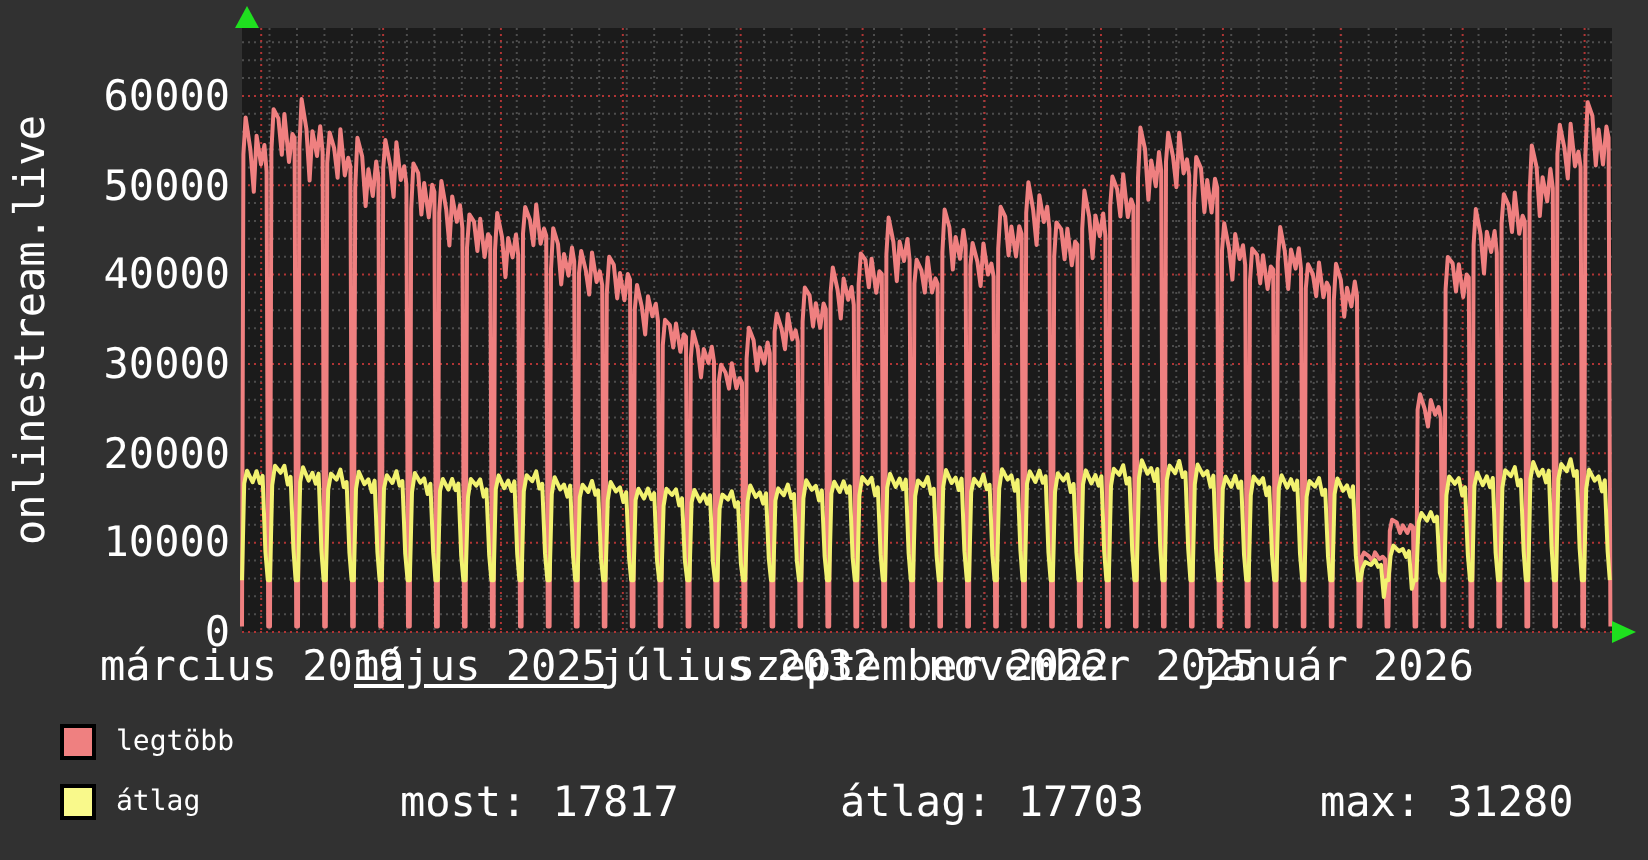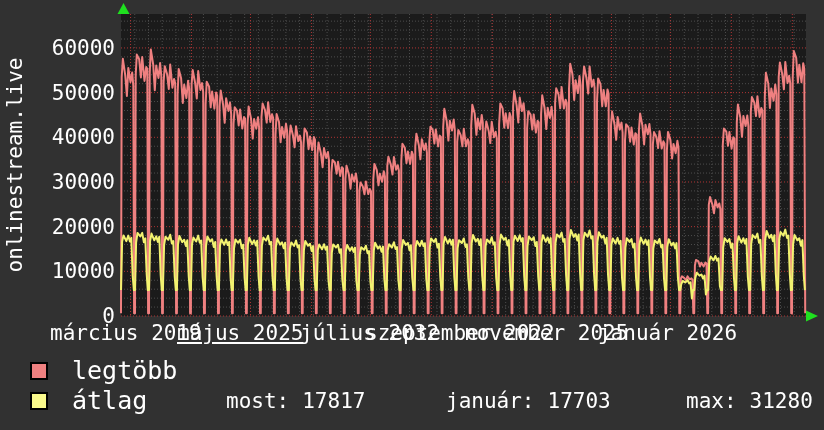--- a/index.html
+++ b/index.html
@@ -19,24 +19,24 @@
     position:absolute;right:709px;width:120px;text-align:right;
     font-size:21px;line-height:24px;white-space:nowrap;
   }
   .xlabel{
     position:absolute;top:321px;font-size:21px;line-height:24px;white-space:nowrap;
   }
   .swatch{
     position:absolute;left:30px;width:14px;height:14px;border:2px solid #000;
   }
   .legend-label{
-    position:absolute;left:72px;font-size:25px;line-height:24px;white-space:nowrap;
+    position:absolute;left:58px;font-size:14px;line-height:24px;white-space:nowrap;
   }
   .stat{
-    position:absolute;top:389px;font-size:21px;line-height:24px;white-space:nowrap;margin-left:26px;
+    position:absolute;top:389px;font-size:21px;line-height:24px;white-space:nowrap;
   }
   .stat .val{padding-left:13px;}
 </style>
 </head>
 <body>
 
 <div class="ylabel">onlinestream.live</div>
 
 <svg id="chart-svg" width="824" height="430" xmlns="http://www.w3.org/2000/svg">
     <rect x="121" y="14" width="685" height="302" fill="#1b1b1b"></rect>
@@ -165,18 +165,18 @@
   <div class="legend-label" style="top:359px">legtöbb</div>
   <div class="swatch" style="top: 392px; background: rgb(249, 249, 139);"></div>
   <div class="legend-label" style="top:389px">átlag</div>
 </div>
 
 <div>
   <div class="stat" style="left:200px">
     <span>most:</span><span class="val">17817</span>
   </div>
   <div class="stat" style="left:420px">
-    <span>január:</span><span class="val">17703</span>
+    <span>átlag:</span><span class="val">17703</span>
   </div>
   <div class="stat" style="left:660px">
     <span>max:</span><span class="val">31280</span>
   </div>
 </div>
 
 </body></html>

